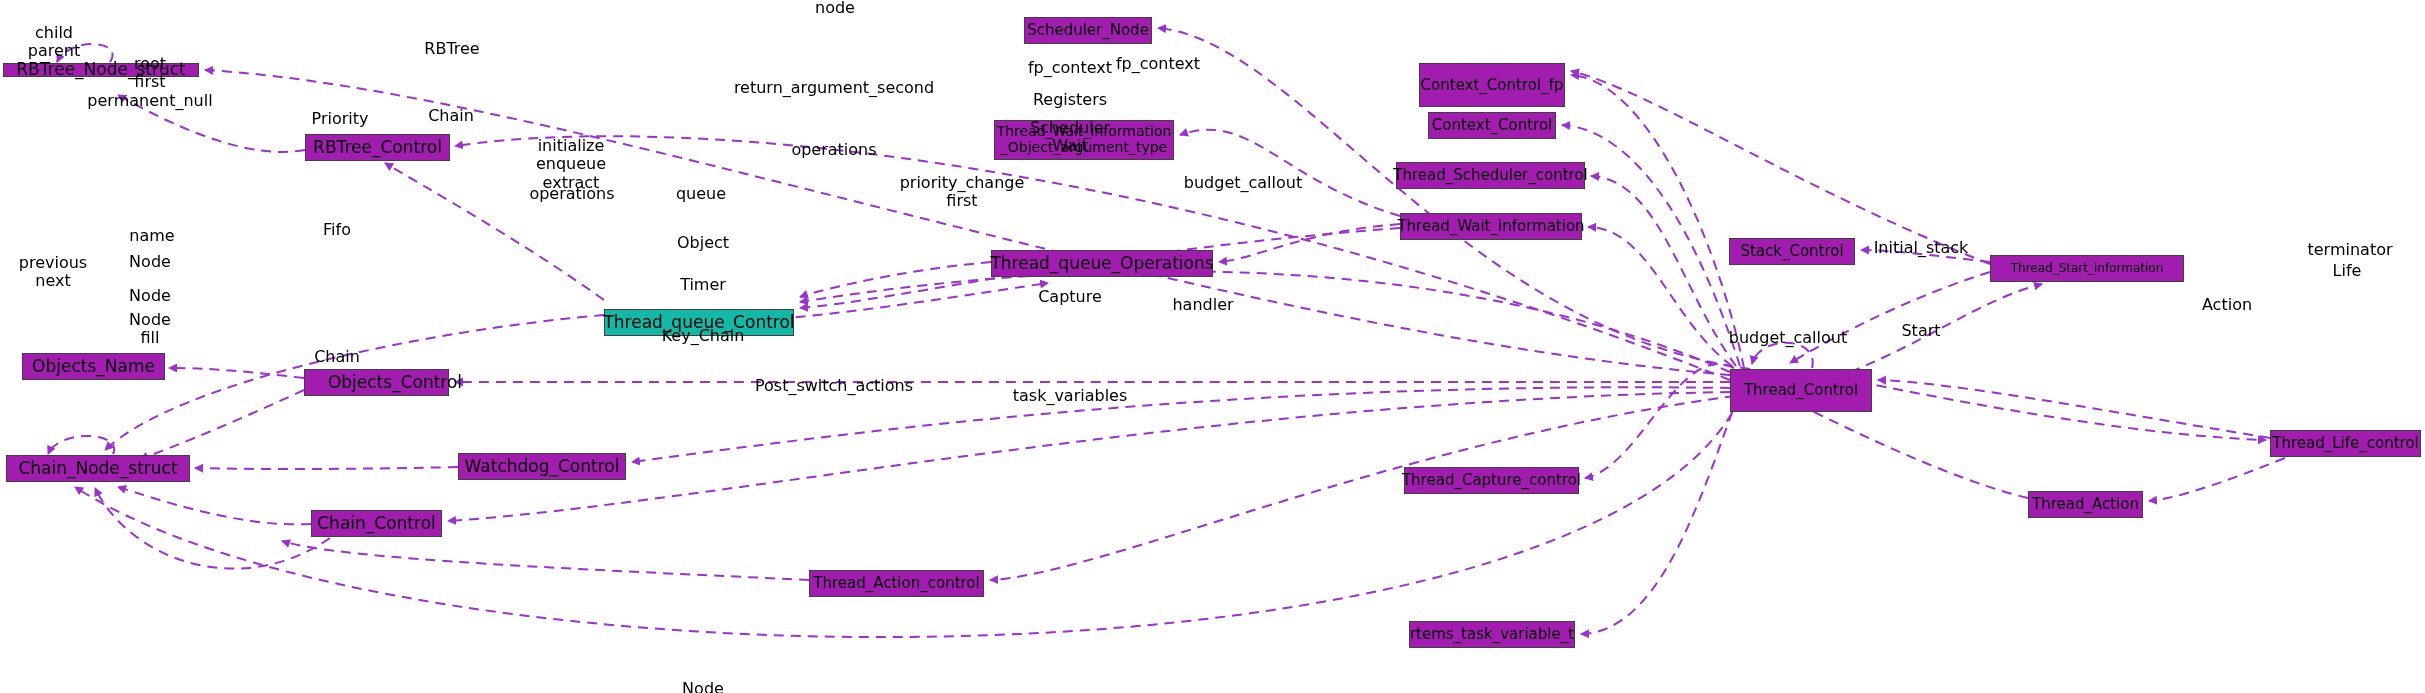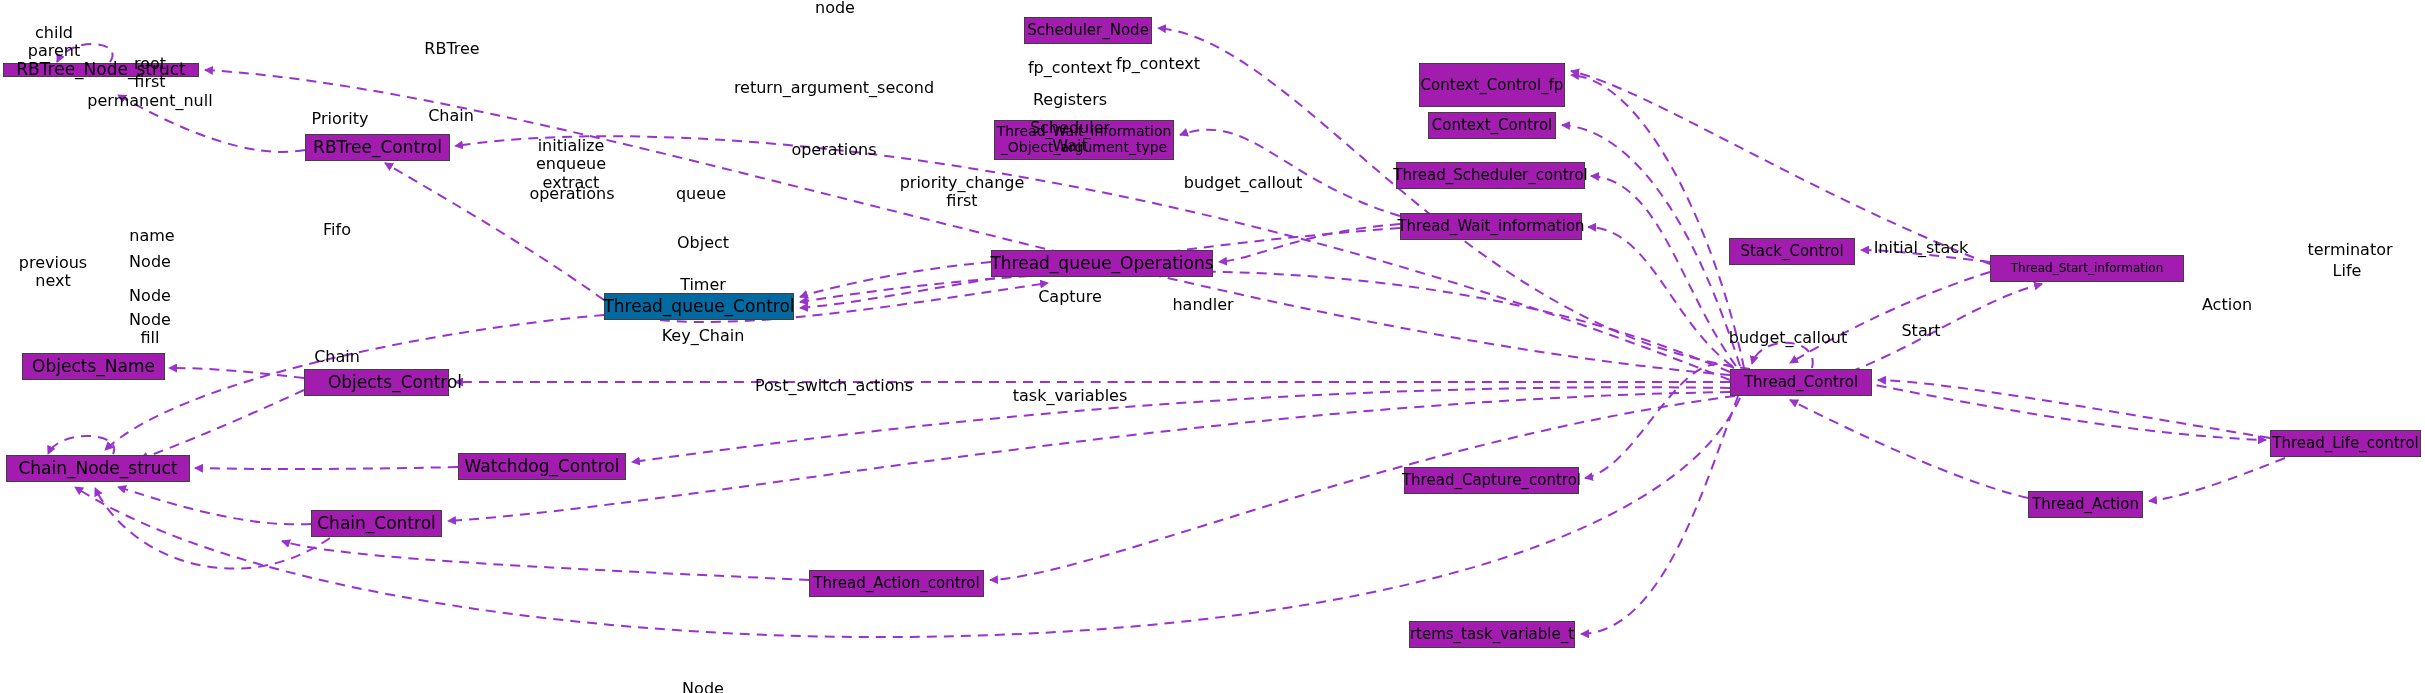--- a/index.html
+++ b/index.html
@@ -3,21 +3,21 @@
 <meta charset="utf-8">
 <style>
   html,body{margin:0;padding:0;background:#ffffff;}
   #canvas{position:relative;width:2425px;height:693px;background:#ffffff;
           font-family:"DejaVu Sans","Liberation Sans",sans-serif;}
   svg#edges{position:absolute;left:0;top:0;width:2425px;height:693px;}
   .node{position:absolute;box-sizing:border-box;border:1.5px solid #404040;
         background:#a21caf;color:#000000;display:flex;align-items:center;
         justify-content:center;text-align:center;font-size:17px;line-height:1.12;
         white-space:pre-line;padding:2px 8px;}
-  .node.hl{background:#0369a1;}
+  .node.hl{background:#14b8a6;margin-top:16px;}
   .elabel{position:absolute;color:#000000;font-size:16px;line-height:1.15;
           text-align:center;white-space:pre-line;transform:translate(-50%,-50%);
           background:transparent;}
 </style>
 </head>
 <body>
 
 <div id="canvas">
 
   <svg id="edges" viewBox="0 0 2425 693" xmlns="http://www.w3.org/2000/svg">
@@ -123,21 +123,21 @@
   <div class="node" style="left:1024px;top:17px;width:128px;height:27px;font-size:15px;">Scheduler_Node</div>
   <div class="node" style="left:994px;top:120px;width:180px;height:40px;font-size:14px;">Thread_Wait_information
 _Object_argument_type</div>
   <div class="node" style="left:1404px;top:467px;width:175px;height:27px;font-size:15px;">Thread_Capture_control</div>
   <div class="node" style="left:1409px;top:621px;width:166px;height:27px;font-size:15px;">rtems_task_variable_t</div>
   <div class="node" style="left:1419px;top:63px;width:146px;height:44px;font-size:15px;">Context_Control_fp</div>
   <div class="node" style="left:1428px;top:112px;width:128px;height:27px;font-size:15px;">Context_Control</div>
   <div class="node" style="left:1396px;top:162px;width:189px;height:27px;font-size:15px;">Thread_Scheduler_control</div>
   <div class="node" style="left:1400px;top:213px;width:182px;height:27px;font-size:15px;">Thread_Wait_information</div>
   <div class="node" style="left:1729px;top:238px;width:126px;height:27px;font-size:15px;">Stack_Control</div>
-  <div class="node" style="left:1730px;top:369px;width:142px;height:27px;font-size:15px;">Thread_Control</div>
+  <div class="node" style="left:1730px;top:369px;width:142px;height:43px;font-size:15px;">Thread_Control</div>
   <div class="node" style="left:1990px;top:255px;width:194px;height:27px;font-size:12px;">Thread_Start_information</div>
   <div class="node" style="left:2270px;top:430px;width:151px;height:27px;font-size:15px;">Thread_Life_control</div>
   <div class="node" style="left:2028px;top:491px;width:115px;height:27px;font-size:15px;">Thread_Action</div>
 
   <div class="elabel" style="left:54px;top:42px;">child
 parent</div>
   <div class="elabel" style="left:150px;top:83px;">root
 first
 permanent_null</div>
   <div class="elabel" style="left:452px;top:49px;">RBTree</div>

